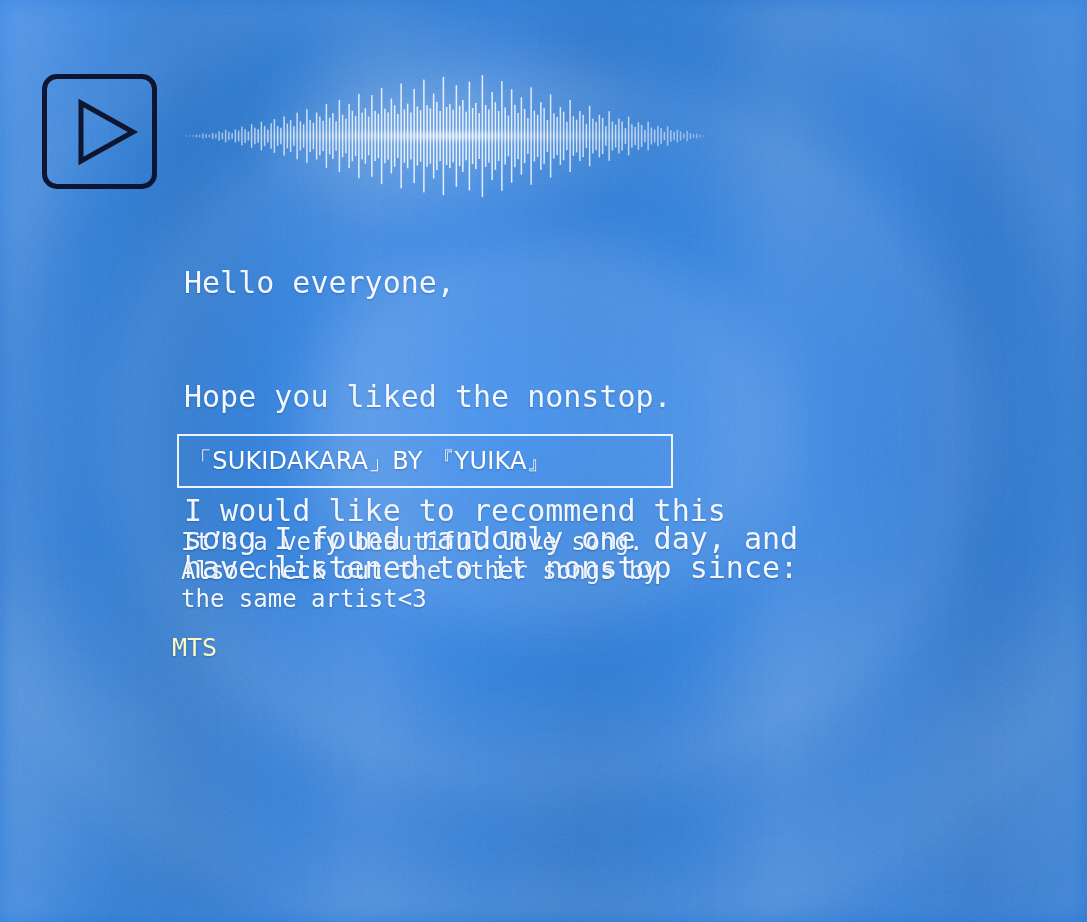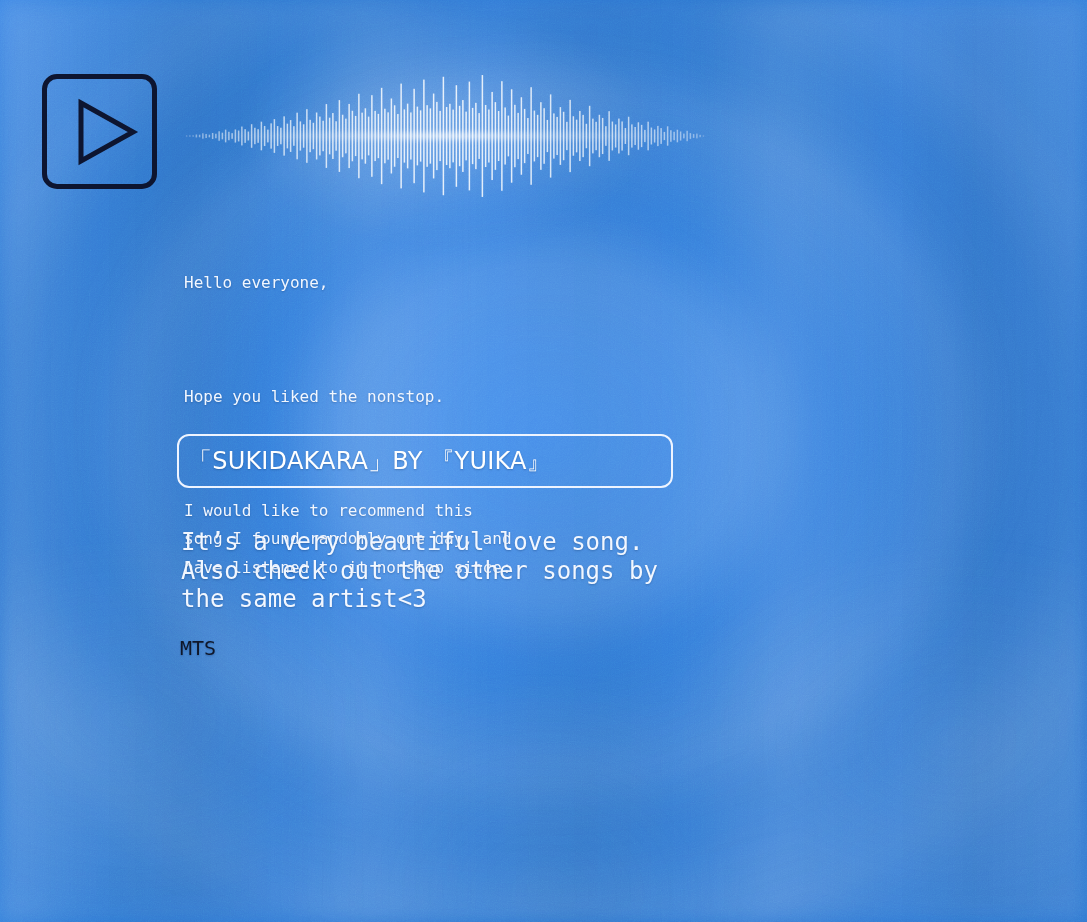--- a/index.html
+++ b/index.html
@@ -112,39 +112,39 @@
   }
 
   
   #message {
     position: absolute;
     left: 184px;
     top: 212px;
     width: 700px;
     color: #f2f7ff;
     font-family: "DejaVu Sans Mono", monospace;
-    font-size: 16px;
+    font-size: 30px;
     line-height: 28.6px;
     letter-spacing: 0px;
     text-shadow: 0 1px 2px rgba(10,40,90,0.30);
     white-space: pre-wrap;
   }
   .para { margin: 0 0 28px 0; }
   .para.tight { margin-bottom: 0; }
 
   
   #song-box {
     position: absolute;
     left: 177px;
     top: 434px;
     width: 496px;
     height: 54px;
     box-sizing: border-box;
     border: 2px solid #eef4ff;
-    border-radius: 12px;
+    border-radius: 0;
     display: flex;
     align-items: center;
     padding: 0 9px;
     cursor: pointer;
   }
   #song-title {
     font-family: "DejaVu Sans", sans-serif;
     font-size: 24px;
     color: #ffffff;
     letter-spacing: 0.2px;
@@ -161,25 +161,25 @@
     color: #f2f7ff;
     font-family: "DejaVu Sans Mono", monospace;
     font-size: 24px;
     line-height: 28.6px;
     text-shadow: 0 1px 2px rgba(10,40,90,0.30);
     white-space: pre-wrap;
     margin-top: 10px;
   }
   #signature {
     position: absolute;
-    left: 180px;
+    left: 172px;
     top: 634px;
-    color: #0f172a;
+    color: #fef9c3;
     font-family: "DejaVu Sans Mono", monospace;
-    font-size: 20px;
+    font-size: 25px;
     line-height: 28.6px;
     text-shadow: 0 1px 2px rgba(10,40,90,0.30);
   }
 </style>
 </head>
 <body>
 
 <div id="stage">
 
   <div class="bg-layer bg-base"></div>

